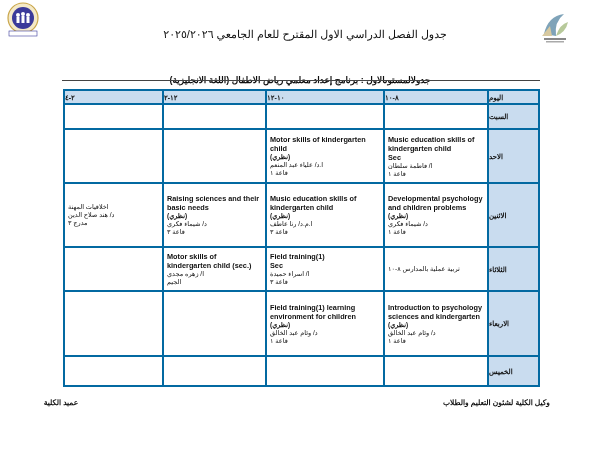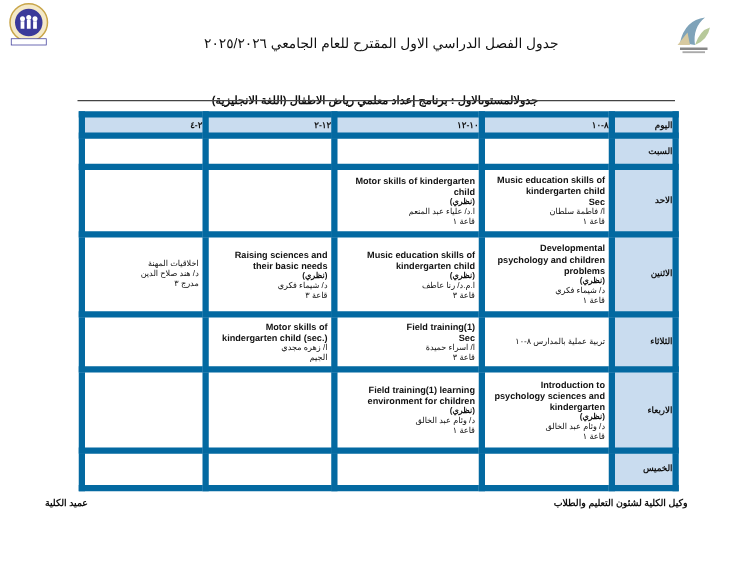--- a/index.html
+++ b/index.html
@@ -3,29 +3,29 @@
 <meta charset="utf-8">
 <style>
   html,body{margin:0;padding:0;background:#fff;}
   body{width:600px;height:450px;position:relative;overflow:hidden;font-family:"Liberation Sans",sans-serif;color:#111;}
   .logo-left{position:absolute;left:6px;top:2px;width:34px;height:36px;}
   .logo-right{position:absolute;left:538px;top:10px;width:34px;height:34px;}
   .title{position:absolute;left:140px;width:330px;top:28px;text-align:center;font-size:11px;direction:rtl;}
   .subtitle{position:absolute;left:100px;width:400px;top:75px;text-align:center;font-size:9px;font-weight:bold;direction:rtl;}
   .rule{position:absolute;left:62px;width:478px;top:80px;border-top:1px solid #444;}
   table.sched{position:absolute;left:63px;top:89px;width:475px;border-collapse:collapse;table-layout:fixed;}
-  table.sched td,table.sched th{border:5px solid #0369a1;padding:0;text-align:right;vertical-align:middle;font-size:7px;line-height:9px;}
+  table.sched td,table.sched th{border:2px solid #0369a1;padding:0;text-align:left;vertical-align:middle;font-size:7px;line-height:9px;}
   table.sched th{background:#c9dcef;font-weight:bold;height:12px;font-size:7px;}
   td.day{background:#c9dcef;font-weight:bold;font-size:7.5px;direction:rtl;}
   .en{font-weight:bold;font-size:7.3px;line-height:9px;}
   .ar{direction:rtl;font-size:6.5px;line-height:8px;}
   .arb{direction:rtl;font-size:6.5px;line-height:8px;font-weight:bold;}
   .cell{padding:1px 3px;}
   .sig-right{position:absolute;left:380px;width:170px;top:398px;text-align:right;font-size:7.5px;font-weight:bold;direction:rtl;}
-  .sig-left{position:absolute;left:36px;width:50px;top:398px;text-align:left;font-size:7.5px;font-weight:bold;direction:rtl;}
+  .sig-left{position:absolute;left:36px;width:50px;top:398px;text-align:center;font-size:7.5px;font-weight:bold;direction:rtl;}
 </style>
 </head>
 <body>
 
 <div class="logo-left">
   <svg width="34" height="36" viewBox="0 0 34 36">
     <circle cx="17" cy="16" r="15" fill="#f4e9c8" stroke="#c9a64a" stroke-width="1.2"></circle>
     <circle cx="17" cy="16" r="11" fill="#3b3a9a"></circle>
     <circle cx="12" cy="13" r="2" fill="#fff"></circle>
       <circle cx="17" cy="12" r="2" fill="#fff"></circle>

